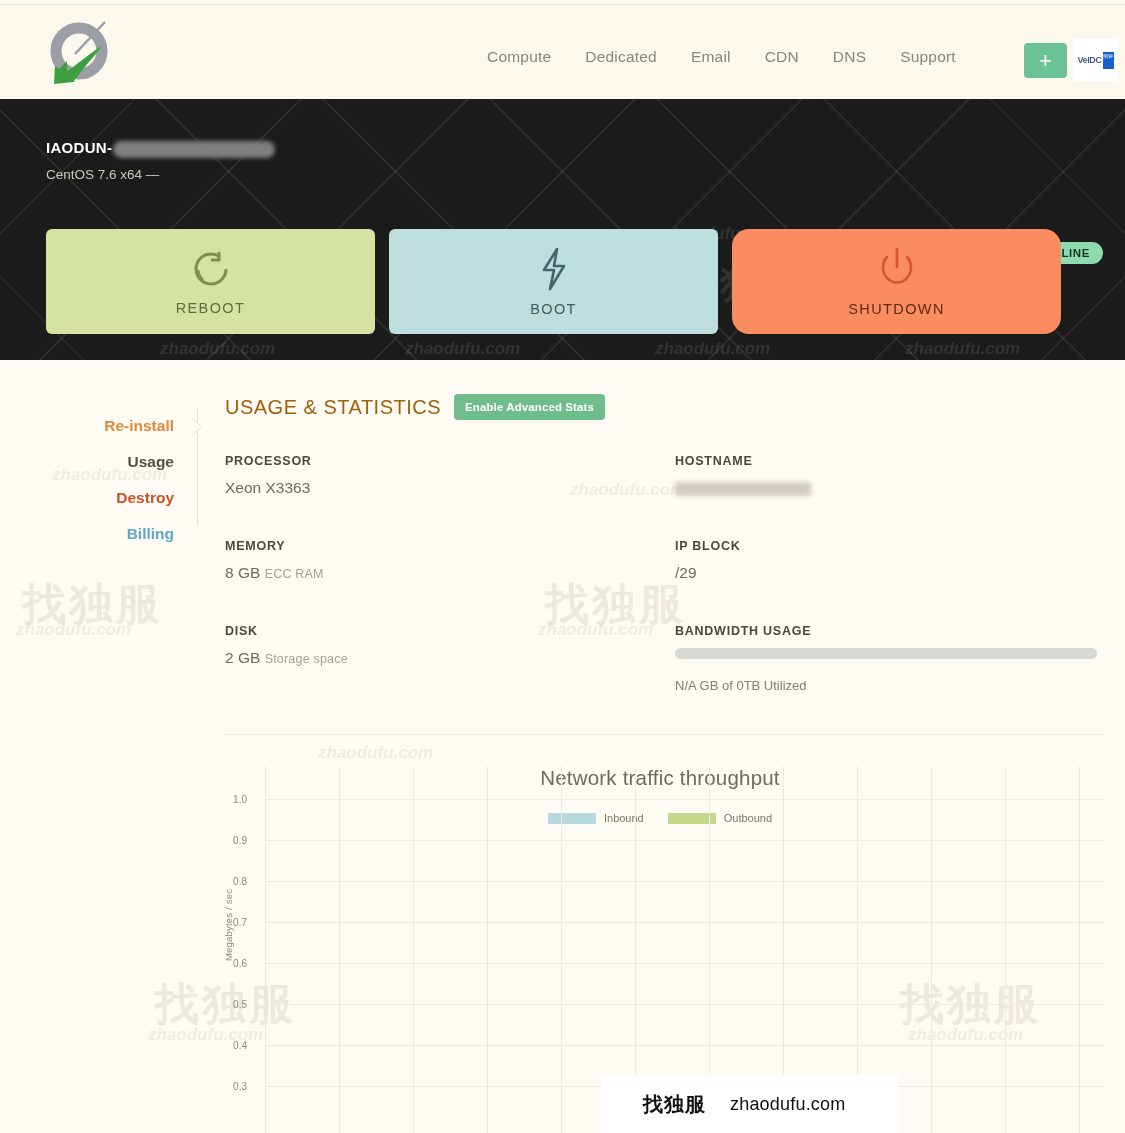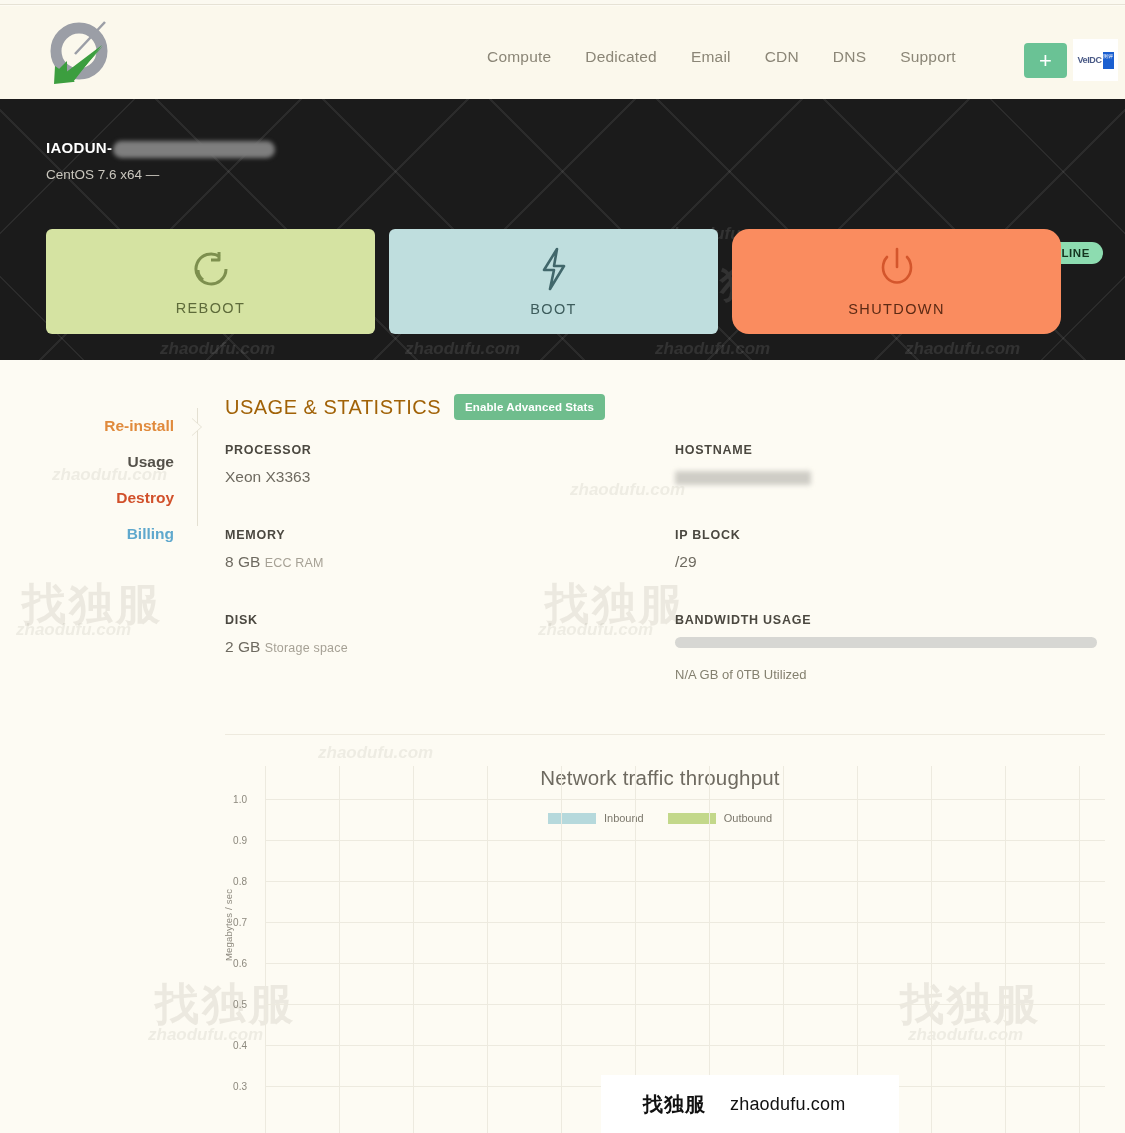--- a/index.html
+++ b/index.html
@@ -105,21 +105,21 @@
 
   .content { position:absolute; left:225px; top:34px; width:880px; }
 
   .sec-title-row { display:flex; align-items:center; gap:13px; }
   .sec-title { font-size:20px; color:#a16207; letter-spacing:.5px; font-weight:400; }
   .adv-btn {
     background:#6fbd8d; color:#fff; font-size:11.5px; font-weight:700;
     padding:7px 11px; border-radius:4px; cursor:pointer; letter-spacing:.1px;
   }
 
-  .specs { position:relative; margin-top:23px; height:250px; }
+  .specs { position:relative; margin-top:34px; height:250px; }
   .col-l { position:absolute; left:0; top:0; width:430px; }
   .col-r { position:absolute; left:450px; top:0; width:430px; }
   .field { margin-bottom:42px; }
   .f-label { font-size:12.5px; font-weight:700; color:#4b4840; letter-spacing:.75px; }
   .f-value { font-size:15.5px; color:#6e6a60; margin-top:11px; }
   .f-value .sub { font-size:12.5px; color:#a6a195; letter-spacing:.2px; }
 
   .redact-host {
     display:inline-block; width:136px; height:14px; background:#cfcdc6;
     filter: blur(2.6px); vertical-align:middle; border-radius:2px;

